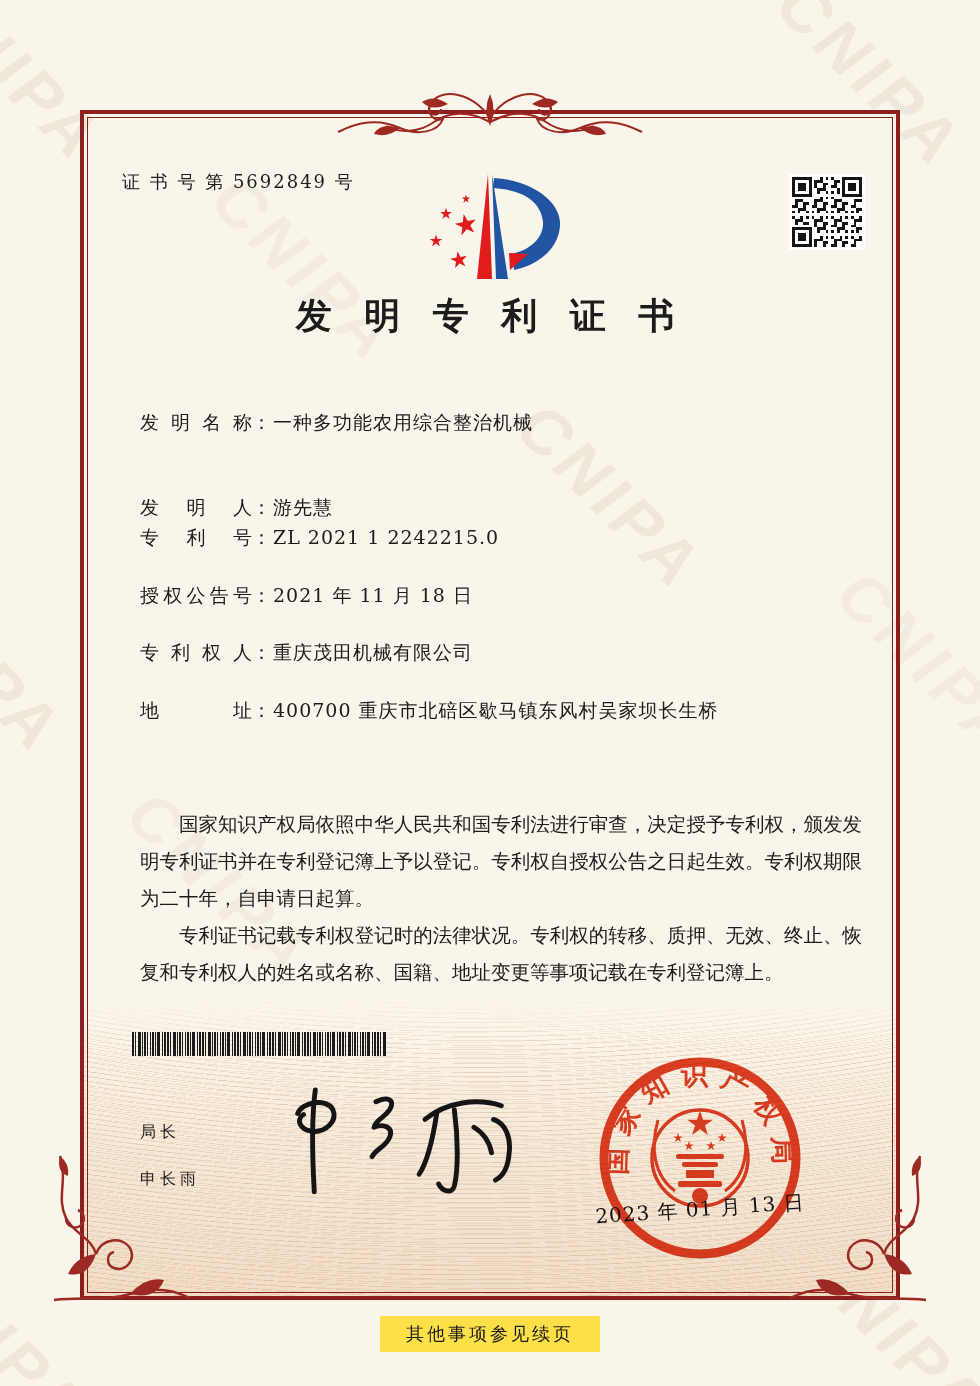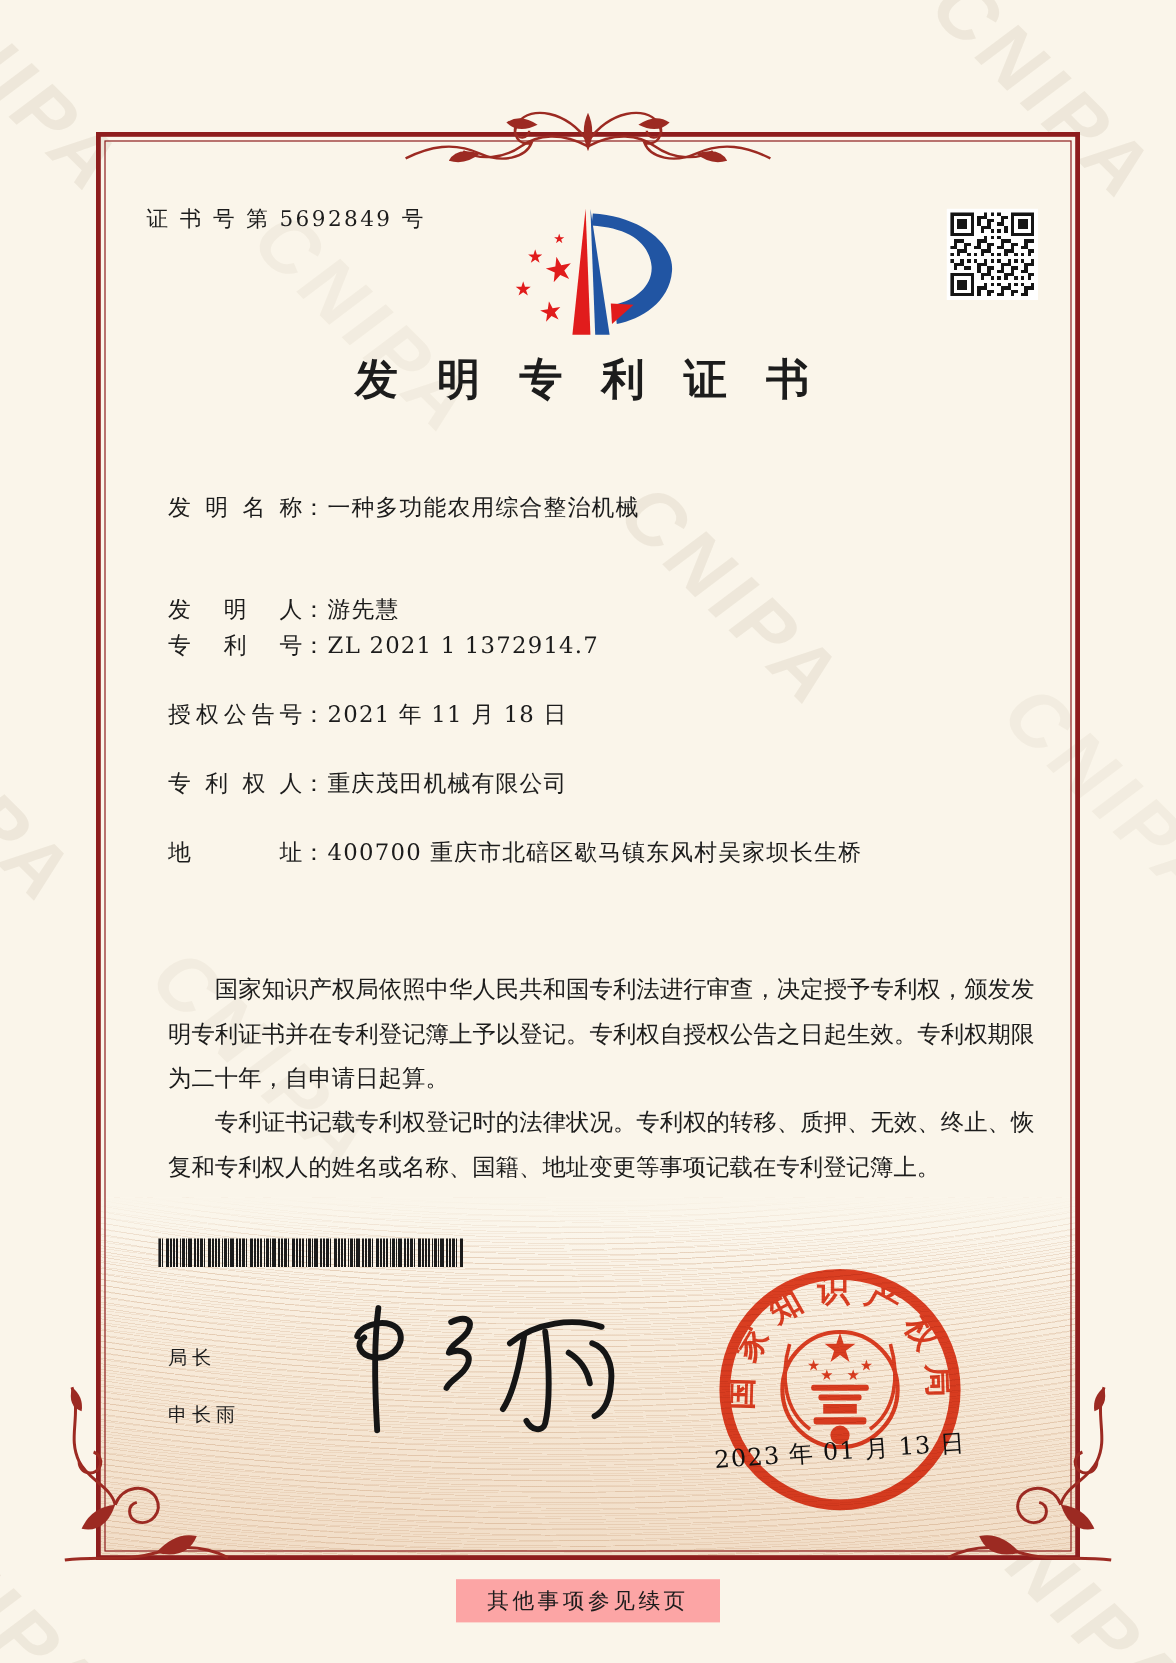--- a/index.html
+++ b/index.html
@@ -47,21 +47,21 @@
   
   .barcode{position:absolute;left:132px;top:1032px;width:258px;height:24px;z-index:4;}
   .director{position:absolute;left:140px;top:1108px;font-size:16px;line-height:47px;letter-spacing:4px;z-index:4;}
   .signature{position:absolute;left:282px;top:1078px;width:235px;height:122px;z-index:5;}
   .seal{position:absolute;left:590px;top:1048px;width:220px;height:220px;z-index:5;
         mix-blend-mode:multiply;opacity:.96;}
   .sealdate{position:absolute;left:592px;top:1196px;width:216px;text-align:center;font-size:20px;
             letter-spacing:1px;color:#101010;transform:rotate(-4deg);z-index:6;}
   .pagefoot{position:absolute;left:0;top:1263px;width:100%;text-align:center;font-size:17px;
             letter-spacing:2px;z-index:4;}
-  .contnote{position:absolute;left:50%;top:1316px;transform:translateX(-50%);background:#fca5a5;
+  .contnote{position:absolute;left:50%;top:1316px;transform:translateX(-50%);background:#fde047;
             padding:6px 26px;font-size:18px;letter-spacing:3px;z-index:4;white-space:nowrap;}
 </style>
 </head>
 <body>
 
 <div class="page">
 
   <div class="wm" style="left:-40px;top:-36px;">CNIPA</div>
   <div class="wm" style="left:820px;top:-30px;">CNIPA</div>
   <div class="wm faint" style="left:255px;top:165px;">CNIPA</div>
@@ -326,21 +326,21 @@
 
   <div class="title">发 明 专 利 证 书</div>
 
   <div class="row" style="top:410px;">
     <span class="flabel">发明名称</span><span class="colon">：</span><span class="fvalue">一种多功能农用综合整治机械</span>
   </div>
   <div class="row" style="top:495px;">
     <span class="flabel">发明人</span><span class="colon">：</span><span class="fvalue">游先慧</span>
   </div>
   <div class="row" style="top:525px;">
-    <span class="flabel">专利号</span><span class="colon">：</span><span class="fvalue">ZL 2021 1 1372914.7</span>
+    <span class="flabel">专利号</span><span class="colon">：</span><span class="fvalue">ZL 2021 1 2242215.0</span>
   </div>
   <div class="row" style="top:583px;">
     <span class="flabel">授权公告号</span><span class="colon">：</span><span class="fvalue">2021 年 11 月 18 日</span>
   </div>
   <div class="row" style="top:640px;">
     <span class="flabel">专利权人</span><span class="colon">：</span><span class="fvalue">重庆茂田机械有限公司</span>
   </div>
   <div class="row" style="top:698px;">
     <span class="flabel">地址</span><span class="colon">：</span><span class="fvalue">400700 重庆市北碚区歇马镇东风村吴家坝长生桥</span>
   </div>

